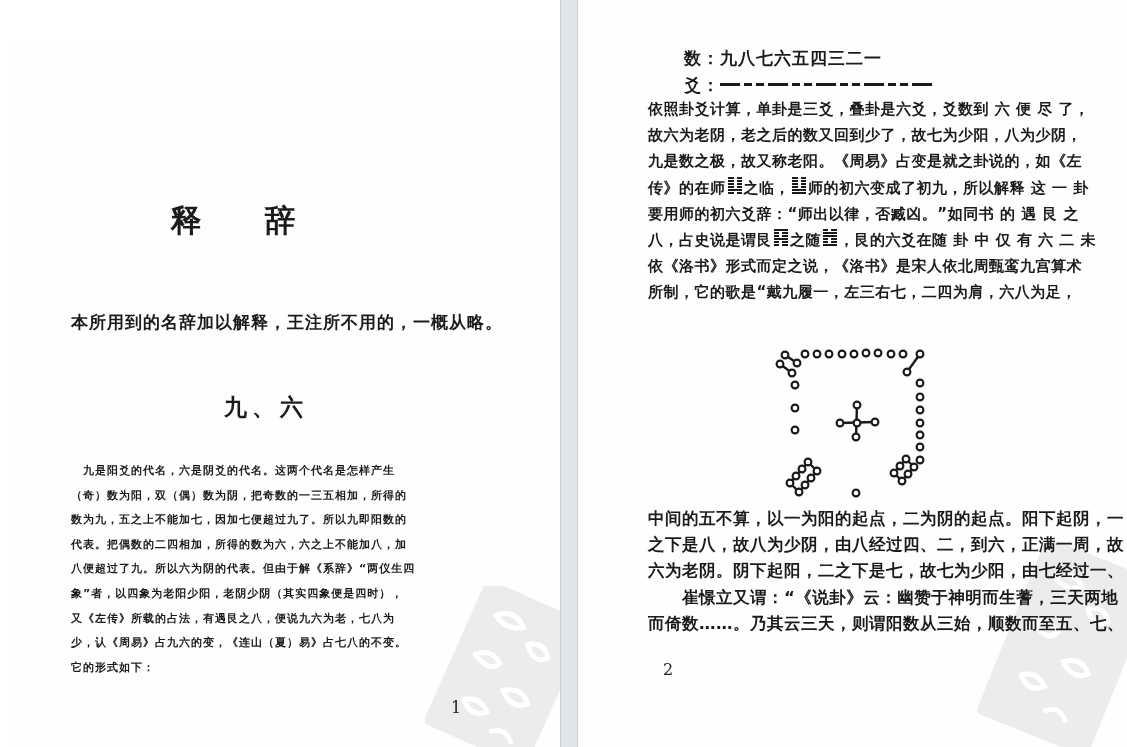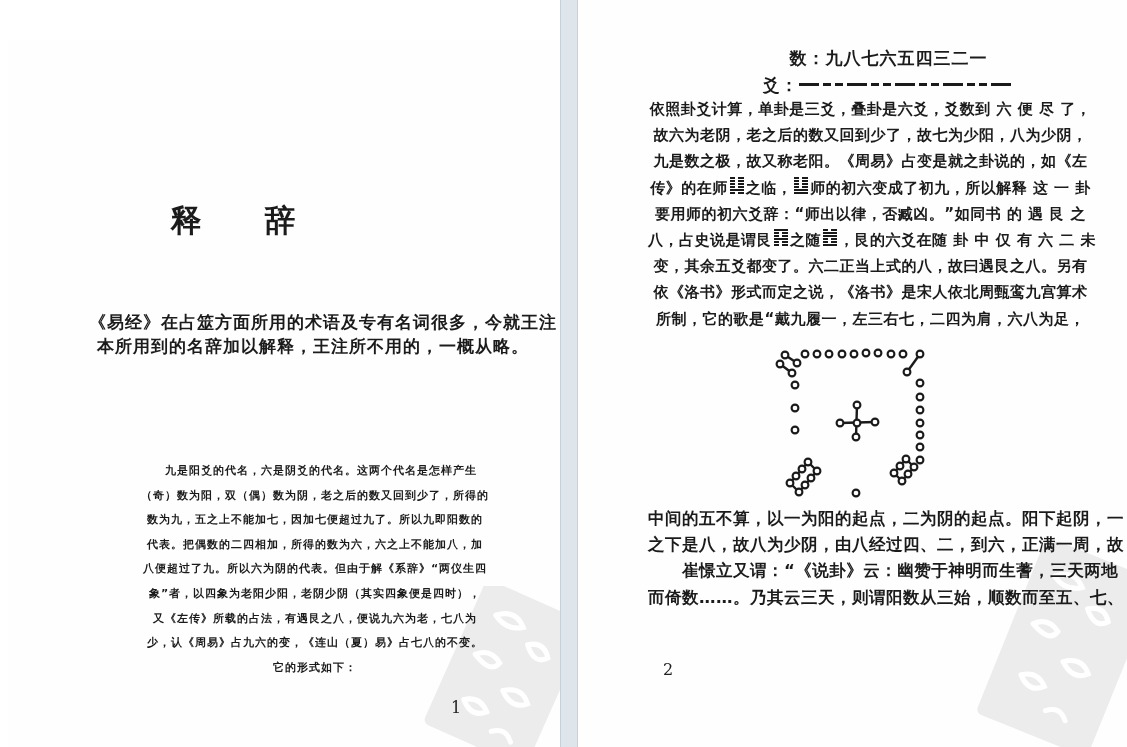--- a/index.html
+++ b/index.html
@@ -15,21 +15,21 @@
   .intro{position:absolute;left:63px;top:270px;width:484px;font-size:17px;line-height:24px;font-weight:bold;letter-spacing:1px;}
   .section-heading{position:absolute;left:63px;top:352px;width:390px;text-align:center;
     font-size:23px;font-weight:bold;letter-spacing:5px;}
   .left-body{position:absolute;left:63px;top:419px;width:488px;font-size:11px;line-height:24.6px;font-weight:bold;letter-spacing:1px;}
   .pagenum{position:absolute;font-size:16px;font-family:"DejaVu Serif",serif;color:#222;}
   .pagenum-left{left:443px;top:658px;}
   .pagenum-right{left:85px;top:660px;}
   .right-top{position:absolute;left:70px;top:45px;width:445px;font-size:17px;line-height:27px;font-weight:bold;letter-spacing:1px;}
   .right-para1{position:absolute;left:70px;top:96px;width:445px;font-size:15px;line-height:26.2px;font-weight:bold;letter-spacing:0.5px;}
   .right-para2{position:absolute;left:70px;top:506px;width:445px;font-size:16.5px;line-height:26.2px;font-weight:bold;letter-spacing:0.5px;}
-  .tline{white-space:nowrap;text-align:center;}
+  .tline{white-space:nowrap;}
   
   .yao{display:inline-block;height:3px;width:20px;margin:0 4px 4px 0;vertical-align:middle;background:#1a1a1a;}
   .yao.yin{background:linear-gradient(to right,#1a1a1a 0 8px,transparent 8px 12px,#1a1a1a 12px 20px);}
   
   .hexagram{display:inline-block;width:14px;margin:0 2px;vertical-align:-2px;}
   .hexrow{display:block;height:2px;margin:0 0 1px 0;background:#1a1a1a;}
   .hexrow.broken{background:linear-gradient(to right,#1a1a1a 0 5.5px,transparent 5.5px 8.5px,#1a1a1a 8.5px 14px);}
   .luoshu{position:absolute;left:192px;top:346px;}
   .wm{position:absolute;pointer-events:none;}
   .wm-left{left:408px;top:546px;}
@@ -51,28 +51,28 @@
           <path d="M92 104 q16 -12 28 2 q-12 12 -28 -2"></path>
           <path d="M60 128 q14 -10 26 2 q-12 12 -26 -2"></path>
           <path d="M98 146 q12 -10 22 2"></path>
         </g>
       </g>
     </svg>
 
     <div class="page-title">释　辞</div>
 
     <div class="intro" id="left-intro">
-        <div class="tline">　《易经》在占筮方面所用的术语及专有名词很多，今就王注</div>
         <div class="tline">本所用到的名辞加以解释，王注所不用的，一概从略。</div>
       </div>
 
+    <div class="section-heading">九、六</div>
 
     <div class="left-body" id="left-body">
         <div class="tline">　九是阳爻的代名，六是阴爻的代名。这两个代名是怎样产生</div>
-        <div class="tline">（奇）数为阳，双（偶）数为阴，老之后的数又回到少了，所得的</div>
+        <div class="tline">（奇）数为阳，双（偶）数为阴，把奇数的一三五相加，所得的</div>
         <div class="tline">数为九，五之上不能加七，因加七便超过九了。所以九即阳数的</div>
         <div class="tline">代表。把偶数的二四相加，所得的数为六，六之上不能加八，加</div>
         <div class="tline">八便超过了九。所以六为阴的代表。但由于解《系辞》“两仪生四</div>
         <div class="tline">象”者，以四象为老阳少阳，老阴少阴（其实四象便是四时），</div>
         <div class="tline">又《左传》所载的占法，有遇艮之八，便说九六为老，七八为</div>
         <div class="tline">少，认《周易》占九六的变，《连山（夏）易》占七八的不变。</div>
         <div class="tline">它的形式如下：</div>
       </div>
 
     <div class="pagenum pagenum-left">1</div>
@@ -100,21 +100,20 @@
         <div class="tline">　　爻：<span class="yao yang"></span><span class="yao yin"></span><span class="yao yang"></span><span class="yao yin"></span><span class="yao yang"></span><span class="yao yin"></span><span class="yao yang"></span><span class="yao yin"></span><span class="yao yang"></span></div>
       </div>
 
     <div class="right-para1" id="right-para1">
         <div class="tline">依照卦爻计算，单卦是三爻，叠卦是六爻，爻数到 六 便 尽 了，</div>
         <div class="tline">故六为老阴，老之后的数又回到少了，故七为少阳，八为少阴，</div>
         <div class="tline">九是数之极，故又称老阳。《周易》占变是就之卦说的，如《左</div>
         <div class="tline">传》的在师<span class="hexagram"><span class="hexrow broken"></span><span class="hexrow broken"></span><span class="hexrow broken"></span><span class="hexrow broken"></span><span class="hexrow"></span><span class="hexrow broken"></span></span>之临，<span class="hexagram"><span class="hexrow broken"></span><span class="hexrow broken"></span><span class="hexrow broken"></span><span class="hexrow broken"></span><span class="hexrow"></span><span class="hexrow"></span></span>师的初六变成了初九，所以解释 这 一 卦</div>
         <div class="tline">要用师的初六爻辞：“师出以律，否臧凶。”如同书 的 遇 艮 之</div>
         <div class="tline">八，占史说是谓艮<span class="hexagram"><span class="hexrow"></span><span class="hexrow broken"></span><span class="hexrow broken"></span><span class="hexrow"></span><span class="hexrow broken"></span><span class="hexrow broken"></span></span>之随<span class="hexagram"><span class="hexrow broken"></span><span class="hexrow"></span><span class="hexrow"></span><span class="hexrow broken"></span><span class="hexrow broken"></span><span class="hexrow"></span></span>，艮的六爻在随 卦 中 仅 有 六 二 未</div>
-        <div class="tline">变，其余五爻都变了。六二正当上式的八，故曰遇艮之八。另有</div>
         <div class="tline">依《洛书》形式而定之说，《洛书》是宋人依北周甄鸾九宫算术</div>
         <div class="tline">所制，它的歌是“戴九履一，左三右七，二四为肩，六八为足，</div>
       </div>
 
     <svg class="luoshu" id="luoshu" width="235" height="162" viewBox="0 0 235 162">
         <line x1="15" y1="9" x2="27" y2="17" stroke="#1a1a1a" stroke-width="2.4"></line>
         <line x1="10" y1="18" x2="22" y2="27" stroke="#1a1a1a" stroke-width="2.4"></line>
         <line x1="150" y1="8" x2="137" y2="26" stroke="#1a1a1a" stroke-width="2.4"></line>
         <line x1="87" y1="59" x2="86" y2="91" stroke="#1a1a1a" stroke-width="2.4"></line>
         <line x1="70" y1="77" x2="105" y2="76" stroke="#1a1a1a" stroke-width="2.4"></line>
@@ -169,19 +168,20 @@
         <circle cx="130" cy="120" r="3.4" fill="#ffffff" stroke="#1a1a1a" stroke-width="2.1"></circle>
         <circle cx="136" cy="113" r="3.4" fill="#ffffff" stroke="#1a1a1a" stroke-width="2.1"></circle>
         <circle cx="132" cy="135" r="3.4" fill="#ffffff" stroke="#1a1a1a" stroke-width="2.1"></circle>
         <circle cx="138" cy="128" r="3.4" fill="#ffffff" stroke="#1a1a1a" stroke-width="2.1"></circle>
         <circle cx="144" cy="121" r="3.4" fill="#ffffff" stroke="#1a1a1a" stroke-width="2.1"></circle>
       </svg>
 
     <div class="right-para2" id="right-para2">
         <div class="tline">中间的五不算，以一为阳的起点，二为阴的起点。阳下起阴，一</div>
         <div class="tline">之下是八，故八为少阴，由八经过四、二，到六，正满一周，故</div>
+        <div class="tline">六为老阴。阴下起阳，二之下是七，故七为少阳，由七经过一、</div>
         <div class="tline">　　崔憬立又谓：“《说卦》云：幽赞于神明而生蓍，三天两地</div>
         <div class="tline">而倚数……。乃其云三天，则谓阳数从三始，顺数而至五、七、</div>
       </div>
 
     <div class="pagenum pagenum-right">2</div>
   </div>
 </div>
 
 </body></html>

